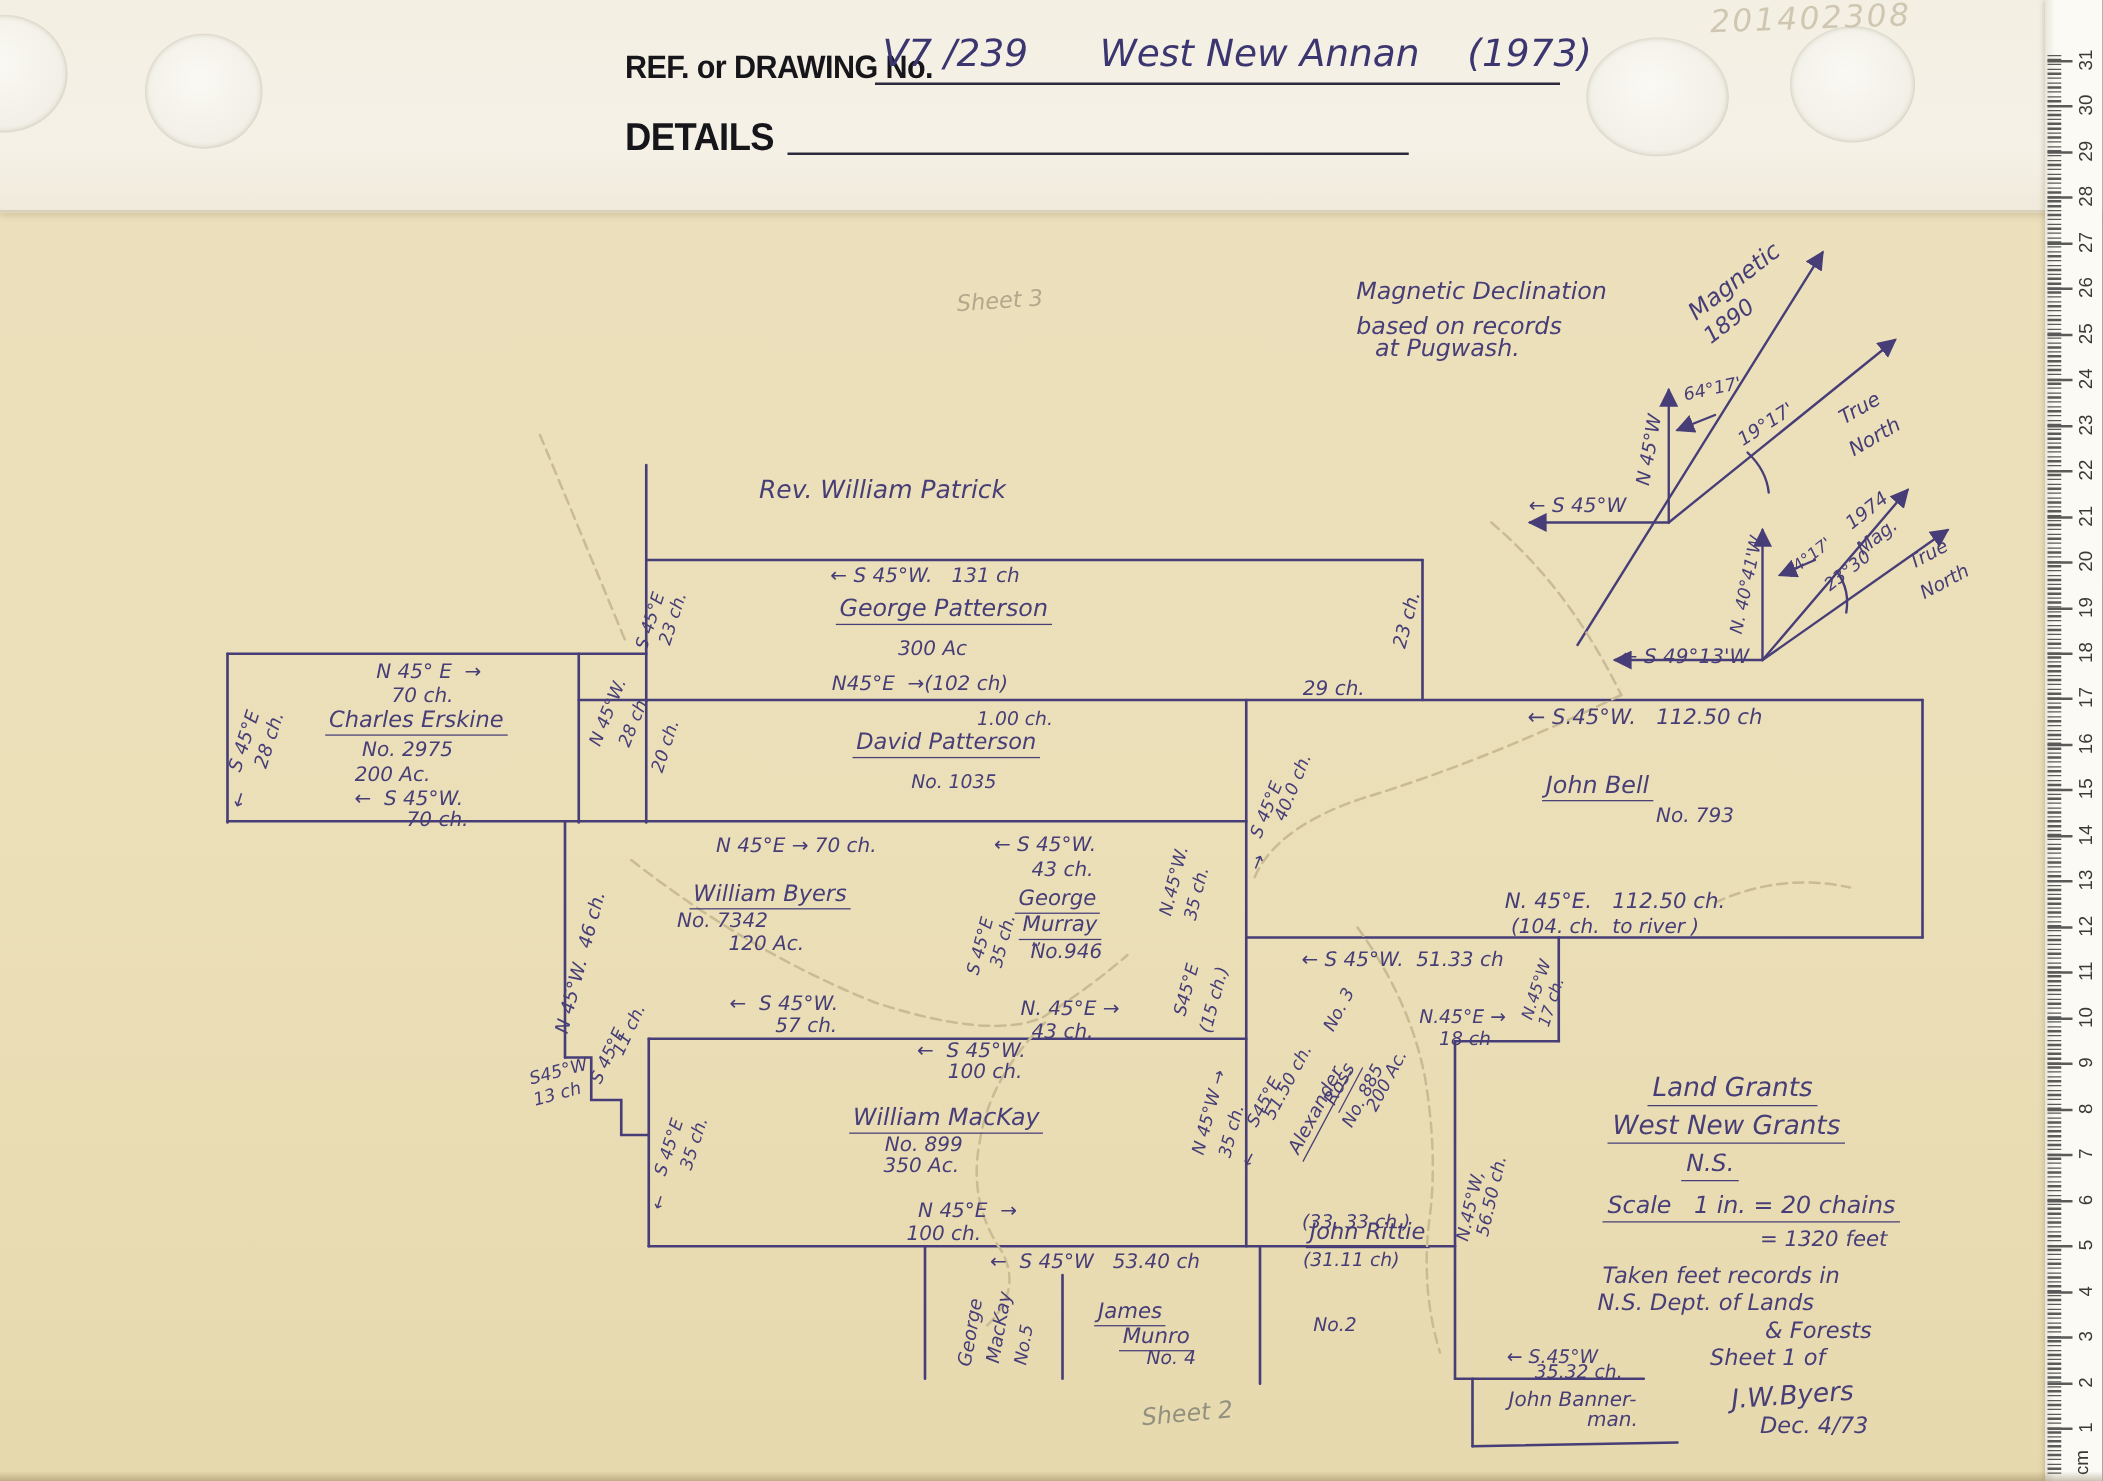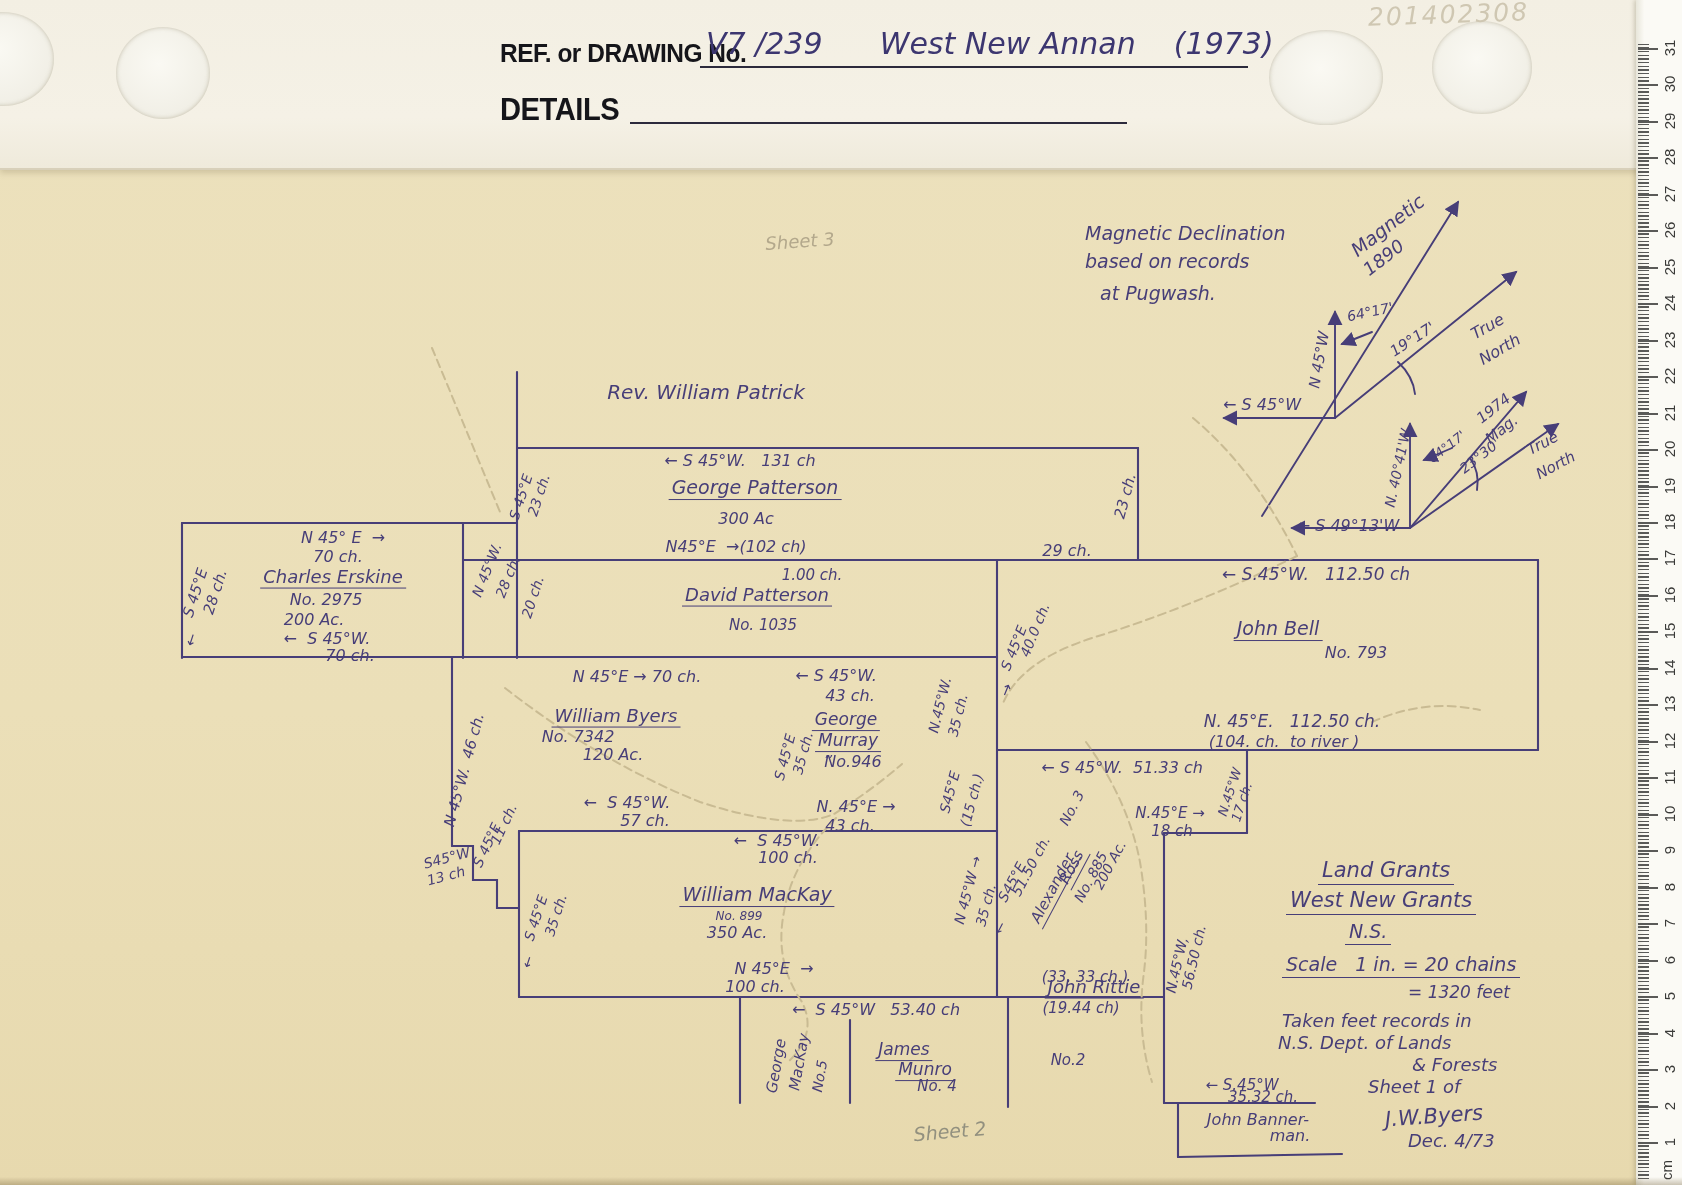--- a/index.html
+++ b/index.html
@@ -182,33 +182,33 @@
       <div class="ml" style="left: 1122px; top: 768px; font-size: 16px; transform: translate(-50%, -50%) rotate(0deg);">← S 45°W.  51.33 ch</div>
       <div class="ml" style="left: 1012px; top: 882px; font-size: 14px; transform: translate(-50%, -50%) rotate(-62deg);">S45°E</div>
       <div class="ml" style="left: 1031px; top: 866px; font-size: 14px; transform: translate(-50%, -50%) rotate(-62deg);">51.50 ch.</div>
       <div class="ml u" style="left: 1054px; top: 889px; font-size: 15px; transform: translate(-50%, -50%) rotate(-62deg);">Alexander</div>
       <div class="ml u" style="left: 1073px; top: 868px; font-size: 15px; transform: translate(-50%, -50%) rotate(-62deg);">Ross</div>
       <div class="ml" style="left: 1072px; top: 808px; font-size: 14px; transform: translate(-50%, -50%) rotate(-62deg);">No. 3</div>
       <div class="ml" style="left: 1091px; top: 877px; font-size: 14px; transform: translate(-50%, -50%) rotate(-62deg);">No. 885</div>
       <div class="ml" style="left: 1110px; top: 865px; font-size: 14px; transform: translate(-50%, -50%) rotate(-62deg);">200 Ac.</div>
       <div class="ml" style="left: 1000px; top: 928px; font-size: 14px; transform: translate(-50%, -50%) rotate(-62deg);">←</div>
       <div class="ml" style="left: 1085px; top: 978px; font-size: 15px; transform: translate(-50%, -50%) rotate(0deg);">(33. 33 ch.)</div>
-      <div class="ml" style="left: 1081px; top: 1009px; font-size: 15px; transform: translate(-50%, -50%) rotate(0deg);">(19.44 ch)</div>
+      <div class="ml" style="left: 1081px; top: 1009px; font-size: 15px; transform: translate(-50%, -50%) rotate(0deg);">(31.11 ch)</div>
       <div class="ml u" style="left: 1094px; top: 988px; font-size: 18px; transform: translate(-50%, -50%) rotate(0deg);">John Rittie</div>
       <div class="ml" style="left: 1068px; top: 1061px; font-size: 15px; transform: translate(-50%, -50%) rotate(0deg);">No.2</div>
       <div class="ml" style="left: 1170px; top: 814px; font-size: 15px; transform: translate(-50%, -50%) rotate(0deg);">N.45°E →</div>
       <div class="ml" style="left: 1172px; top: 832px; font-size: 15px; transform: translate(-50%, -50%) rotate(0deg);">18 ch</div>
       <div class="ml" style="left: 1230px; top: 792px; font-size: 13px; transform: translate(-50%, -50%) rotate(-72deg);">N.45°W</div>
       <div class="ml" style="left: 1242px; top: 802px; font-size: 13px; transform: translate(-50%, -50%) rotate(-72deg);">17 ch.</div>
       <div class="ml" style="left: 1177px; top: 965px; font-size: 14px; transform: translate(-50%, -50%) rotate(-77deg);">N.45°W,</div>
       <div class="ml" style="left: 1194px; top: 957px; font-size: 14px; transform: translate(-50%, -50%) rotate(-77deg);">56.50 ch.</div>
       <div class="ml" style="left: 968px; top: 890px; font-size: 14px; transform: translate(-50%, -50%) rotate(-75deg);">N 45°W →</div>
       <div class="ml" style="left: 986px; top: 905px; font-size: 14px; transform: translate(-50%, -50%) rotate(-75deg);">35 ch.</div>
       <div class="ml u" style="left: 757px; top: 896px; font-size: 19px; transform: translate(-50%, -50%) rotate(0deg);">William MacKay</div>
-      <div class="ml" style="left: 739px; top: 916px; font-size: 12px; transform: translate(-50%, -50%) rotate(0deg);">No. 899</div>
+      <div class="ml" style="left: 739px; top: 916px; font-size: 16px; transform: translate(-50%, -50%) rotate(0deg);">No. 899</div>
       <div class="ml" style="left: 737px; top: 933px; font-size: 16px; transform: translate(-50%, -50%) rotate(0deg);">350 Ac.</div>
       <div class="ml" style="left: 774px; top: 969px; font-size: 16px; transform: translate(-50%, -50%) rotate(0deg);">N 45°E  →</div>
       <div class="ml" style="left: 755px; top: 987px; font-size: 16px; transform: translate(-50%, -50%) rotate(0deg);">100 ch.</div>
       <div class="ml" style="left: 536px; top: 918px; font-size: 14px; transform: translate(-50%, -50%) rotate(-72deg);">S 45°E</div>
       <div class="ml" style="left: 556px; top: 915px; font-size: 14px; transform: translate(-50%, -50%) rotate(-72deg);">35 ch.</div>
       <div class="ml" style="left: 528px; top: 962px; font-size: 14px; transform: translate(-50%, -50%) rotate(-72deg);">←</div>
       <div class="ml" style="left: 876px; top: 1010px; font-size: 16px; transform: translate(-50%, -50%) rotate(0deg);">←  S 45°W   53.40 ch</div>
       <div class="ml" style="left: 777px; top: 1066px; font-size: 15px; transform: translate(-50%, -50%) rotate(-80deg);">George</div>
       <div class="ml" style="left: 800px; top: 1062px; font-size: 15px; transform: translate(-50%, -50%) rotate(-80deg);">MacKay</div>
       <div class="ml" style="left: 820px; top: 1076px; font-size: 14px; transform: translate(-50%, -50%) rotate(-80deg);">No.5</div>
@@ -216,21 +216,21 @@
       <div class="ml u" style="left: 925px; top: 1071px; font-size: 17px; transform: translate(-50%, -50%) rotate(0deg);">Munro</div>
       <div class="ml" style="left: 937px; top: 1087px; font-size: 15px; transform: translate(-50%, -50%) rotate(0deg);">No. 4</div>
       <div class="ml" style="left: 1242px; top: 1086px; font-size: 15px; transform: translate(-50%, -50%) rotate(0deg);">← S.45°W</div>
       <div class="ml" style="left: 1263px; top: 1098px; font-size: 15px; transform: translate(-50%, -50%) rotate(0deg);">35.32 ch.</div>
       <div class="ml" style="left: 1258px; top: 1120px; font-size: 16px; transform: translate(-50%, -50%) rotate(0deg);">John Banner-</div>
       <div class="ml" style="left: 1290px; top: 1136px; font-size: 16px; transform: translate(-50%, -50%) rotate(0deg);">man.</div>
     </div>
 
   <div class="tl" style="left:1085px;top:222px;font-size:19px;">Magnetic Declination</div>
   <div class="tl" style="left:1085px;top:250px;font-size:19px;">based on records</div>
-  <div class="tl" style="left:1100px;top:282px;font-size:19px;">at Pugwash.</div>
+  <div class="tl" style="left:1100px;top:268px;font-size:19px;">at Pugwash.</div>
 
   <div class="tl u" style="left:1318px;top:858px;font-size:21px;">Land Grants</div>
   <div class="tl u" style="left:1286px;top:888px;font-size:21px;">West New Grants</div>
   <div class="tl u" style="left:1345px;top:920px;font-size:19px;">N.S.</div>
   <div class="tl u" style="left:1282px;top:953px;font-size:19px;">Scale   1 in. = 20 chains</div>
   <div class="tl" style="left:1408px;top:982px;font-size:17px;">= 1320 feet</div>
   <div class="tl" style="left:1282px;top:1010px;font-size:18px;">Taken feet records in</div>
   <div class="tl" style="left:1278px;top:1032px;font-size:18px;">N.S. Dept. of Lands</div>
   <div class="tl" style="left:1412px;top:1054px;font-size:18px;">&amp; Forests</div>
   <div class="tl" style="left:1368px;top:1076px;font-size:18px;">Sheet 1 of</div>

